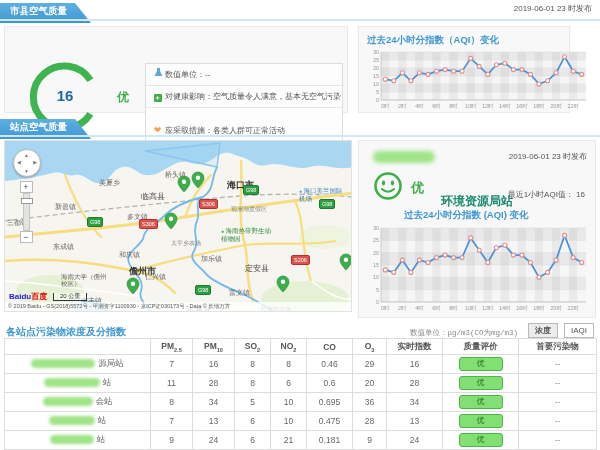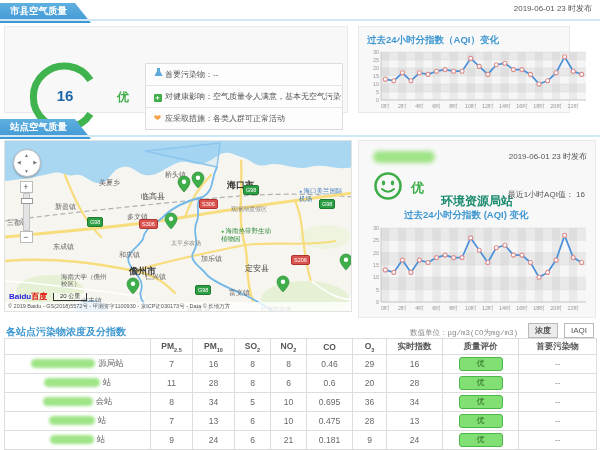--- a/index.html
+++ b/index.html
@@ -10,21 +10,21 @@
   .sec-line{position:absolute;left:0;width:600px;height:2px;background:#cfe7f6;}
   .pub-time{position:absolute;font-size:8px;color:#555;}
   .panel{position:absolute;background:#f8f8f8;border:1px solid #e9e9e9;box-sizing:border-box;}
   
   .gauge-wrap{position:absolute;left:14px;top:32px;width:120px;height:78px;}
   .gauge-num{position:absolute;left:24px;top:28px;width:44px;text-align:center;font-size:15px;font-weight:bold;color:#1b67a8;}
   .gauge-grade{position:absolute;left:98px;top:30px;font-size:12px;font-weight:bold;color:#3fae49;}
   
   .info-box{position:absolute;left:140px;top:36px;width:196px;background:#fdfdfd;border:1px solid #ddd;}
   .info-row{height:21px;line-height:21px;border-bottom:1px solid #e5e5e5;font-size:8px;color:#555;white-space:nowrap;overflow:hidden;padding-left:6px;}
-  .info-row:last-child{border-bottom:none;}
+  .info-row:last-child{border-bottom:none;margin-top:12px;}
   .info-ic{display:inline-block;width:11px;text-align:center;margin-right:2px;}
   .ic-health{display:inline-block;width:8px;height:8px;background:#3fae49;color:#fff;font-size:7px;line-height:8px;text-align:center;vertical-align:-1px;border-radius:1px;font-weight:bold;}
   .ic-heart{color:#f5a34b;font-size:9px;}
   .chart-title{position:absolute;font-size:9.5px;font-weight:bold;color:#3e97d1;}
   
   .blur-pill{display:inline-block;background:#9fe487;border-radius:6px;filter:blur(2px);vertical-align:middle;}
   .st-name{font-size:12px;font-weight:bold;color:#17896c;margin-top:44px;}
   .recent{position:absolute;right:10px;top:48px;font-size:8px;color:#555;}
   .grade-big{font-size:13px;font-weight:bold;color:#3fae49;}
   
@@ -77,21 +77,21 @@
     <svg width="120" height="78">
       <path d="M 71.4 21.2 A 31 31 0 1 0 71.4 54.8" fill="none" stroke="#3fb44e" stroke-width="7"></path>
     </svg>
     <div class="gauge-num">16</div>
     <div class="gauge-grade">优</div>
   </div>
   <div class="info-box">
     <div class="info-row">
       <span class="info-ic"><svg width="10" height="10">
               <path d="M4 1h3v3l2.5 5h-8L4 4z" fill="#5fa8dc"></path>
-            </svg></span><span>首要污染物：</span><span>--</span>
+            </svg></span><span>数值单位：</span><span>--</span>
     </div>
     <div class="info-row">
       <span class="info-ic"><span class="ic-health">＋</span></span><span>对健康影响：</span><span>空气质量令人满意，基本无空气污染</span>
     </div>
     <div class="info-row">
       <span class="info-ic ic-heart">❤</span><span>应采取措施：</span><span>各类人群可正常活动</span>
     </div>
   </div>
 </div>
 

